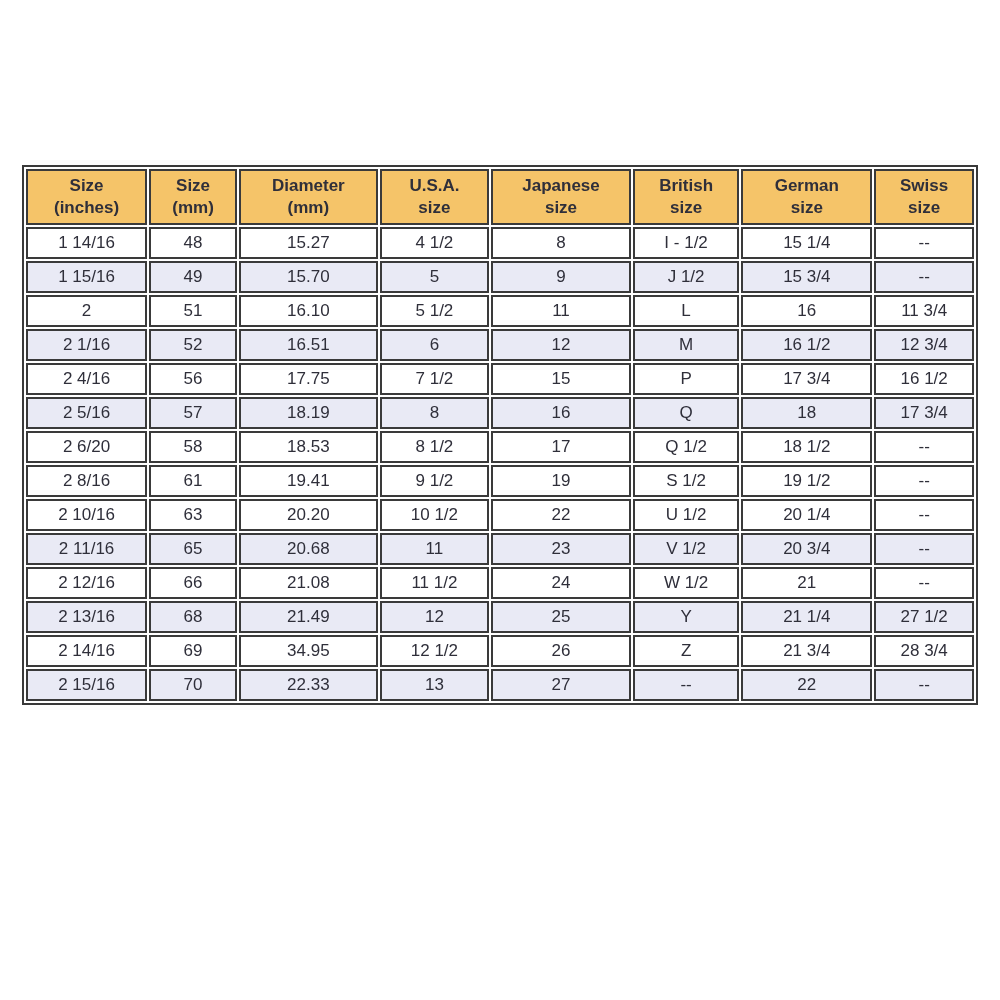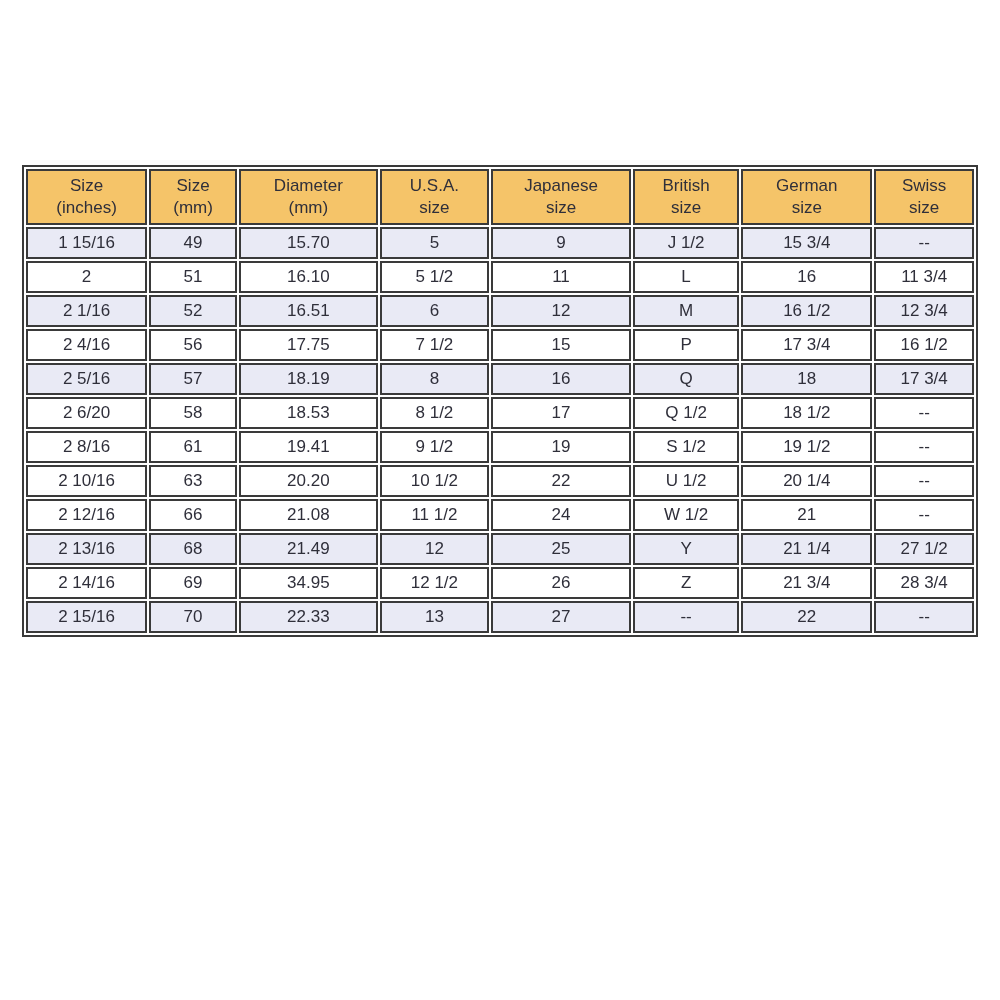--- a/index.html
+++ b/index.html
@@ -27,21 +27,21 @@
     border-collapse: separate;
     border-spacing: 2px;
     background: #ffffff;
     border: 2px solid var(--border-color, #3a3a3a);
     table-layout: fixed;
   }
   table.size-chart th {
     background: var(--header-bg, #f5c469);
     color: var(--text-color, #2f2f3a);
     border: 2px solid var(--border-color, #3a3a3a);
-    font-weight: normal;
+    font-weight: bold;
     font-size: 17px;
     line-height: 1.3;
     height: 48px;
     text-align: center;
     vertical-align: middle;
     white-space: pre-line;
     padding: 2px 7px;
   }
   table.size-chart td {
     background: var(--row-bg, #ffffff);
@@ -87,20 +87,30 @@
 size</th>
             <th>British
 size</th>
             <th>German
 size</th>
             <th>Swiss
 size</th>
           </tr>
       </thead>
       <tbody>
+          <tr>
+            <td>1 14/16</td>
+            <td>48</td>
+            <td>15.27</td>
+            <td>4 1/2</td>
+            <td>8</td>
+            <td>I - 1/2</td>
+            <td>15 1/4</td>
+            <td>--</td>
+          </tr>
           <tr class="alt">
             <td>1 15/16</td>
             <td>49</td>
             <td>15.70</td>
             <td>5</td>
             <td>9</td>
             <td>J 1/2</td>
             <td>15 3/4</td>
             <td>--</td>
           </tr>
@@ -167,20 +177,30 @@
           <tr>
             <td>2 10/16</td>
             <td>63</td>
             <td>20.20</td>
             <td>10 1/2</td>
             <td>22</td>
             <td>U 1/2</td>
             <td>20 1/4</td>
             <td>--</td>
           </tr>
+          <tr class="alt">
+            <td>2 11/16</td>
+            <td>65</td>
+            <td>20.68</td>
+            <td>11</td>
+            <td>23</td>
+            <td>V 1/2</td>
+            <td>20 3/4</td>
+            <td>--</td>
+          </tr>
           <tr>
             <td>2 12/16</td>
             <td>66</td>
             <td>21.08</td>
             <td>11 1/2</td>
             <td>24</td>
             <td>W 1/2</td>
             <td>21</td>
             <td>--</td>
           </tr>

